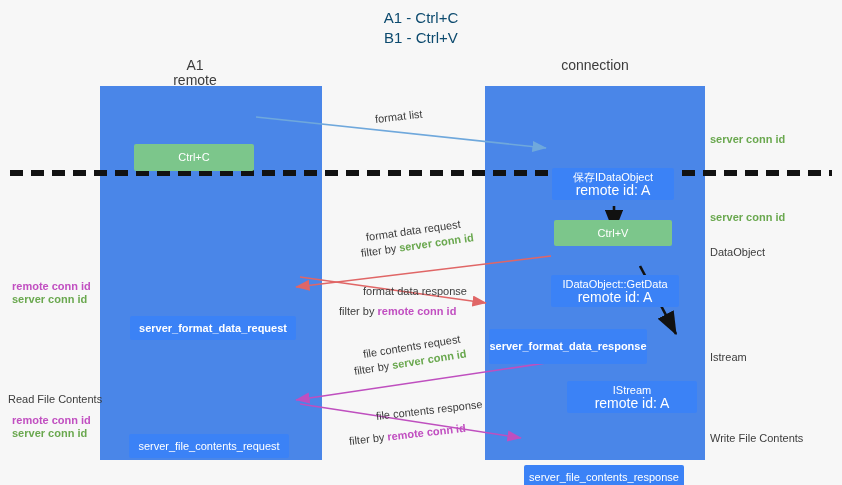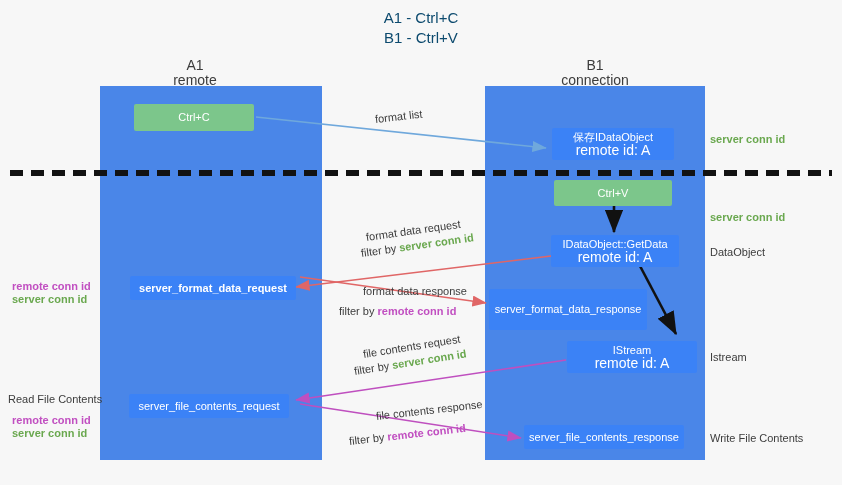--- a/index.html
+++ b/index.html
@@ -31,21 +31,21 @@
   .divider{
     position:absolute;left:10px;right:10px;top:170px;height:6px;
     background:repeating-linear-gradient(to right,#121212 0 13px,rgba(0,0,0,0) 13px 21px);
   }
 
   
   .node{
     position:absolute;box-sizing:border-box;
     display:flex;flex-direction:column;align-items:center;justify-content:center;
     color:#ffffff;font-size:11px;line-height:13px;text-align:center;
-    border-radius:2px;padding:2px 4px;
+    border-radius:2px;padding:2px 4px;margin-top:40px;
   }
   .node.orange{background:#3b82f6;}
   .node.green{background:#7cc68b;}
   .node .l2{font-size:14px;line-height:13px;}
 
   
   .ann{
     position:absolute;font-size:11px;line-height:14px;color:#3c3c3c;white-space:nowrap;
   }
   .ann.rot-a{transform:rotate(-6.5deg);transform-origin:left center;}
@@ -70,21 +70,20 @@
   <div class="title">
     <div>A1 - Ctrl+C</div>
     <div>B1 - Ctrl+V</div>
   </div>
 
   <div class="col-head" style="left:130px;top:58px;width:130px;">
     <div>A1</div>
     <div>remote</div>
   </div>
   <div class="col-head" style="left:530px;top:58px;width:130px;">
-    <div>B1</div>
     <div>connection</div>
   </div>
 
   <div class="lane" style="left:100px;top:86px;width:222px;height:374px;"></div>
   <div class="lane" style="left:485px;top:86px;width:220px;height:374px;"></div>
 
   <svg class="wires" viewBox="0 0 842 485">
     <defs>
       <marker id="ah-blue" markerWidth="9" markerHeight="7" refX="8.5" refY="3.5" orient="auto">
         <polygon points="0 0, 9 3.5, 0 7" fill="#6fa8dc"></polygon>
@@ -132,21 +131,21 @@
 
   <div class="node orange" style="left:551px;top:235px;width:128px;height:32px;">
     <div>IDataObject::GetData</div>
     <div class="l2">remote id: A</div>
   </div>
 
   <div class="node orange" style="left:130px;top:276px;width:166px;height:24px;font-weight:bold;">
     <div>server_format_data_request</div>
   </div>
 
-  <div class="node orange" style="left:489px;top:289px;width:158px;height:41px;">
+  <div class="node orange" style="left:489px;top:289px;width:158px;height:35px;font-weight:bold;">
     <div>server_format_data_response</div>
   </div>
 
   <div class="node orange" style="left:567px;top:341px;width:130px;height:32px;">
     <div>IStream</div>
     <div class="l2">remote id: A</div>
   </div>
 
   <div class="node orange" style="left:524px;top:425px;width:160px;height:24px;">
     <div>server_file_contents_response</div>

